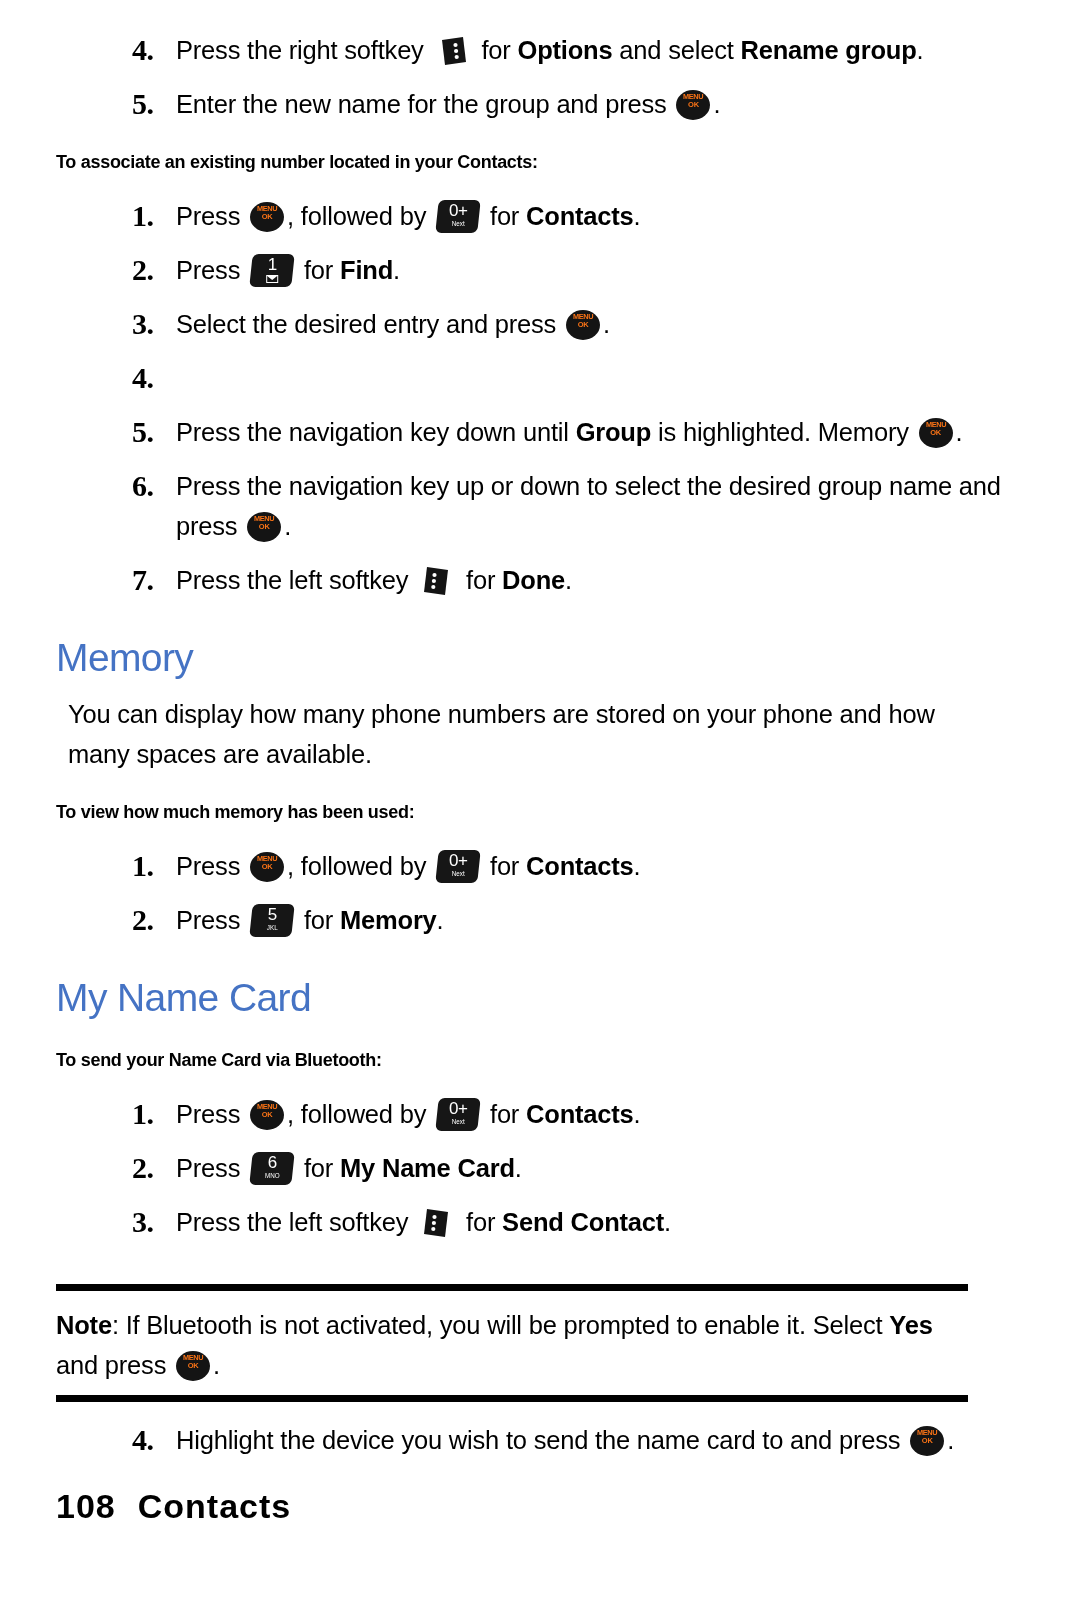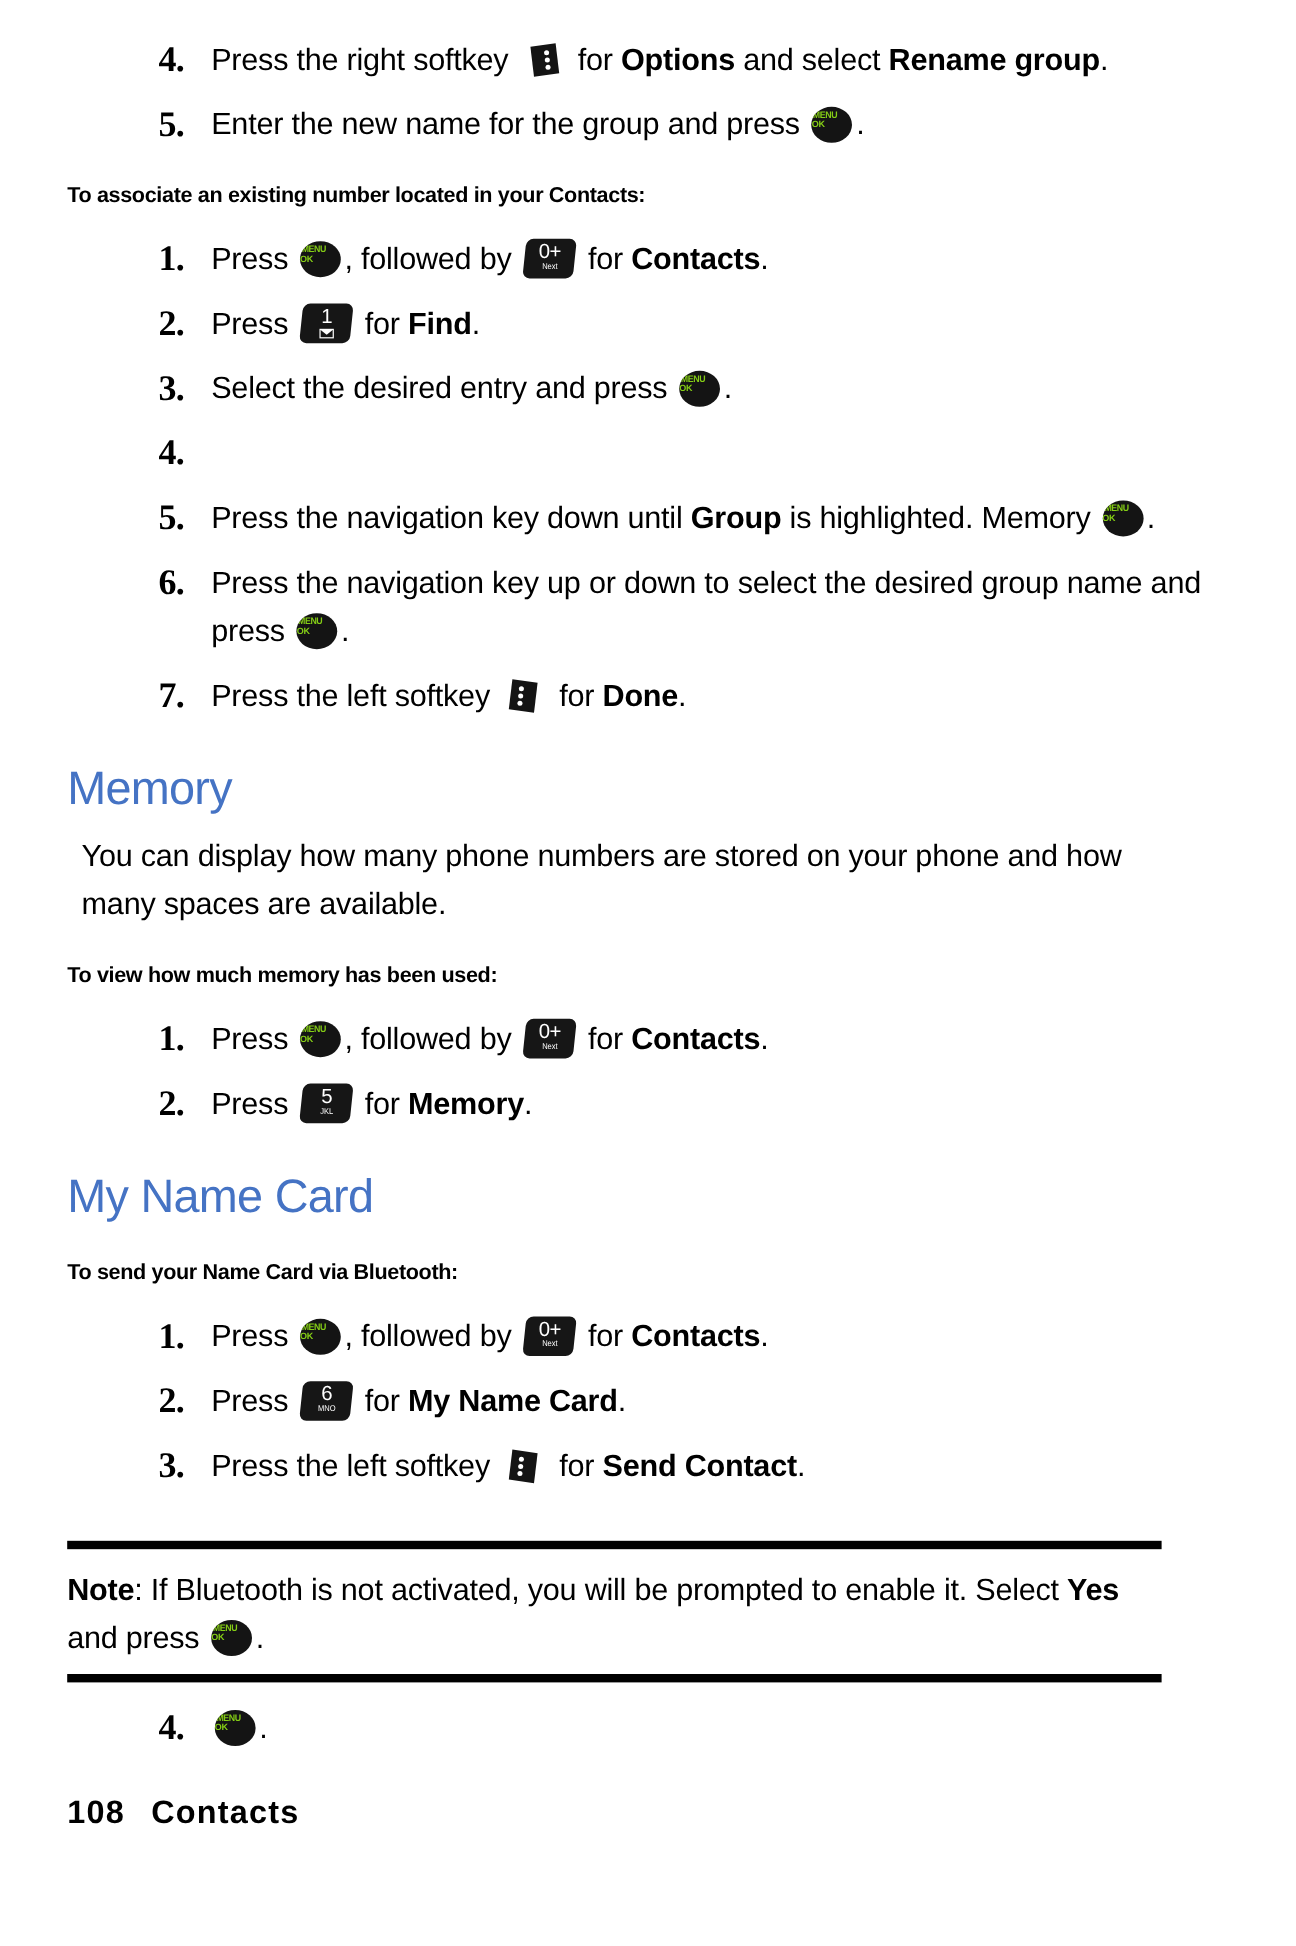--- a/index.html
+++ b/index.html
@@ -98,40 +98,40 @@
     letter-spacing: -0.2px;
     max-width: 912px;
   }
 
   
   .footer {
     position: absolute;
     left: 56px;
     bottom: 96px;
     font-weight: bold;
-    font-size: 27px;
+    font-size: 34px;
     letter-spacing: 1px;
   }
   .footer .pg { margin-right: 22px; }
 
   
   .key {
     display: inline-block;
     vertical-align: -6px;
     position: relative;
   }
 
   
   .key-menuok {
     width: 34px;
     height: 30px;
     border-radius: 50%;
     background: #141414;
-    color: #84cc16;
-    text-align: left;
+    color: #f97316;
+    text-align: center;
     margin: 0 3px;
     vertical-align: -7px;
     overflow: hidden;
   }
   .key-menuok .l1 {
     display: block;
     font-size: 8px;
     line-height: 14px;
     font-weight: bold;
     letter-spacing: -0.4px;
@@ -321,21 +321,21 @@
           </div>
         </div>
         <div class="note-block">
           <div class="note-rule"></div>
           <div class="note-text"><span class="b">Note</span><span>: If Bluetooth is not activated, you will be prompted to enable it. Select </span><span class="b">Yes</span><span> and press </span><span class="key key-menuok"><span class="l1">MENU</span><span class="l2">OK</span></span><span>.</span></div>
           <div class="note-rule"></div>
         </div>
         <div class="steps">
           <div class="step">
             <div class="step-num">4.</div>
-            <div class="step-body"><span class="key key-menuok"><span class="l1">MENU</span><span class="l2">OK</span></span><span>.</span></div>
+            <div class="step-body"><span>Highlight the device you wish to send the name card to and press </span><span class="key key-menuok"><span class="l1">MENU</span><span class="l2">OK</span></span><span>.</span></div>
           </div>
         </div>
       </div>
   </div>
 
   <div class="footer">
     <span class="pg">108</span><span>Contacts</span>
   </div>
 </div>
 

